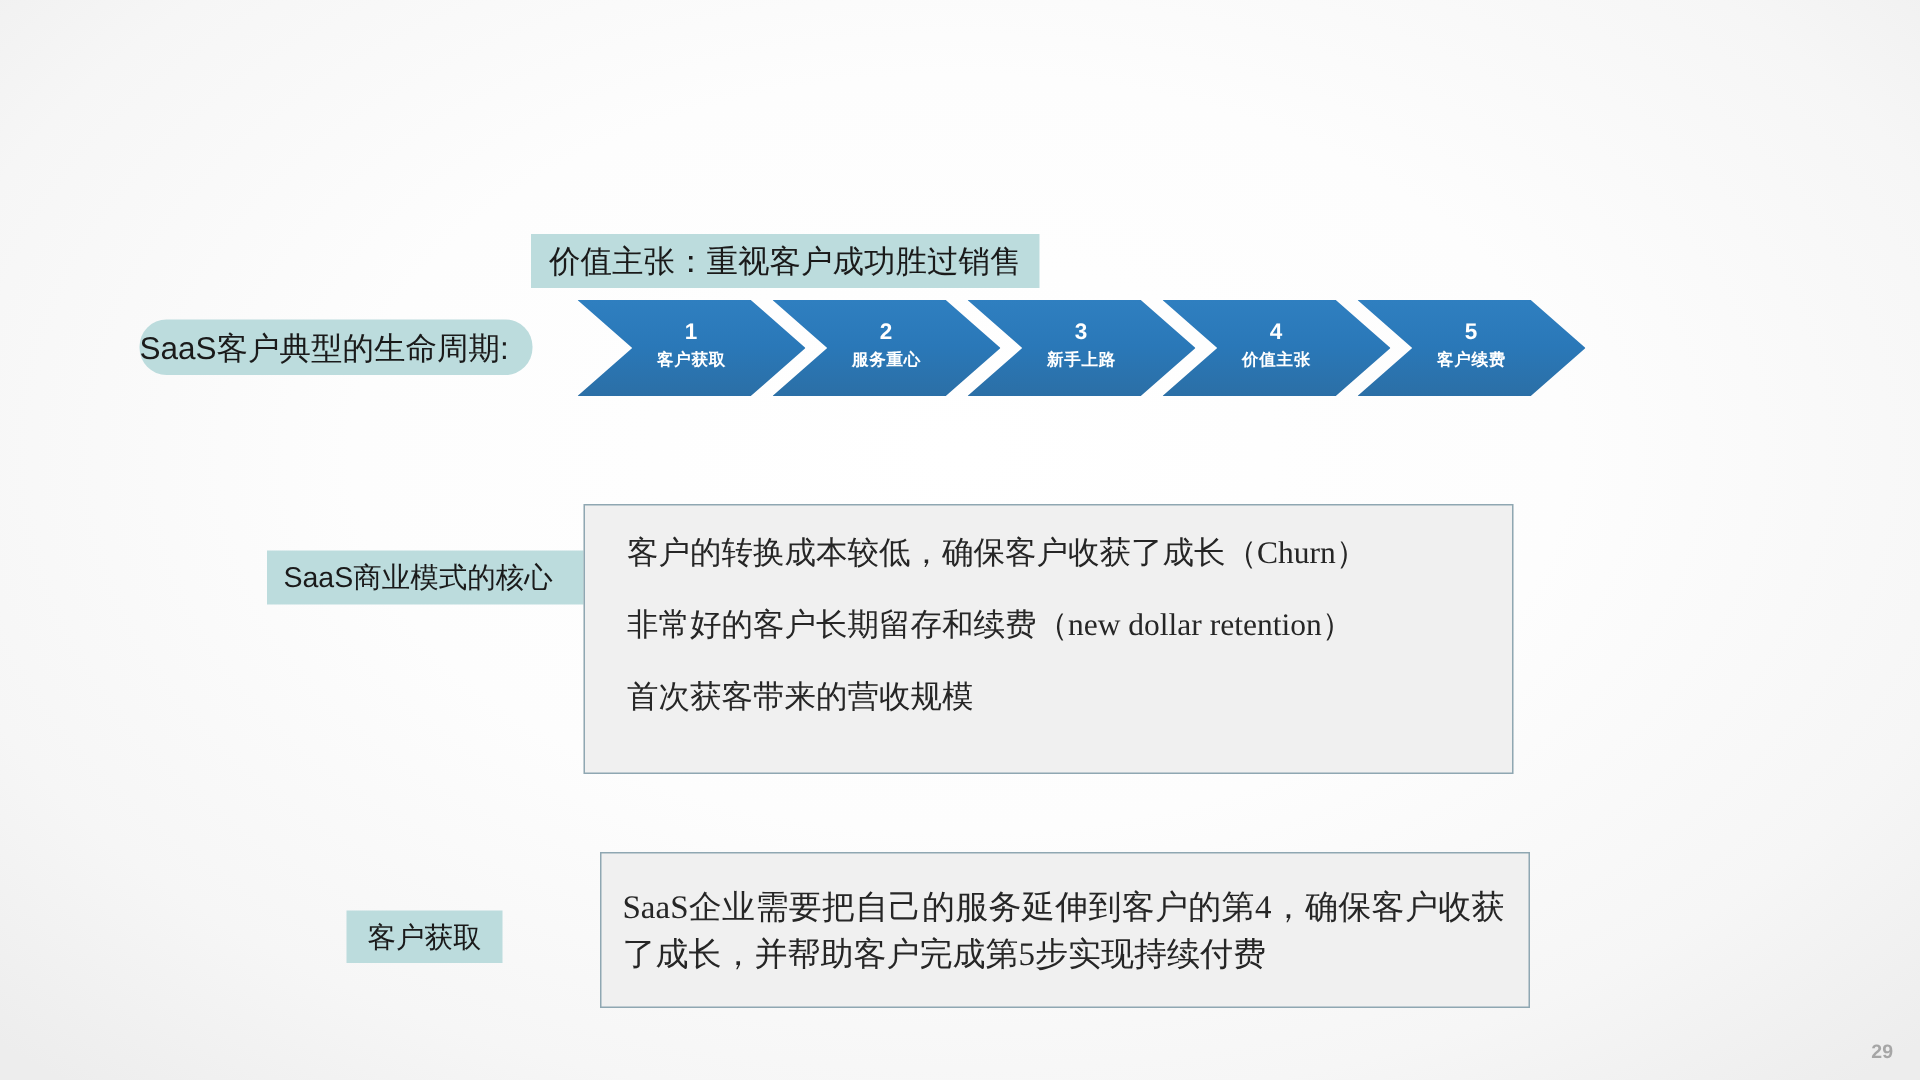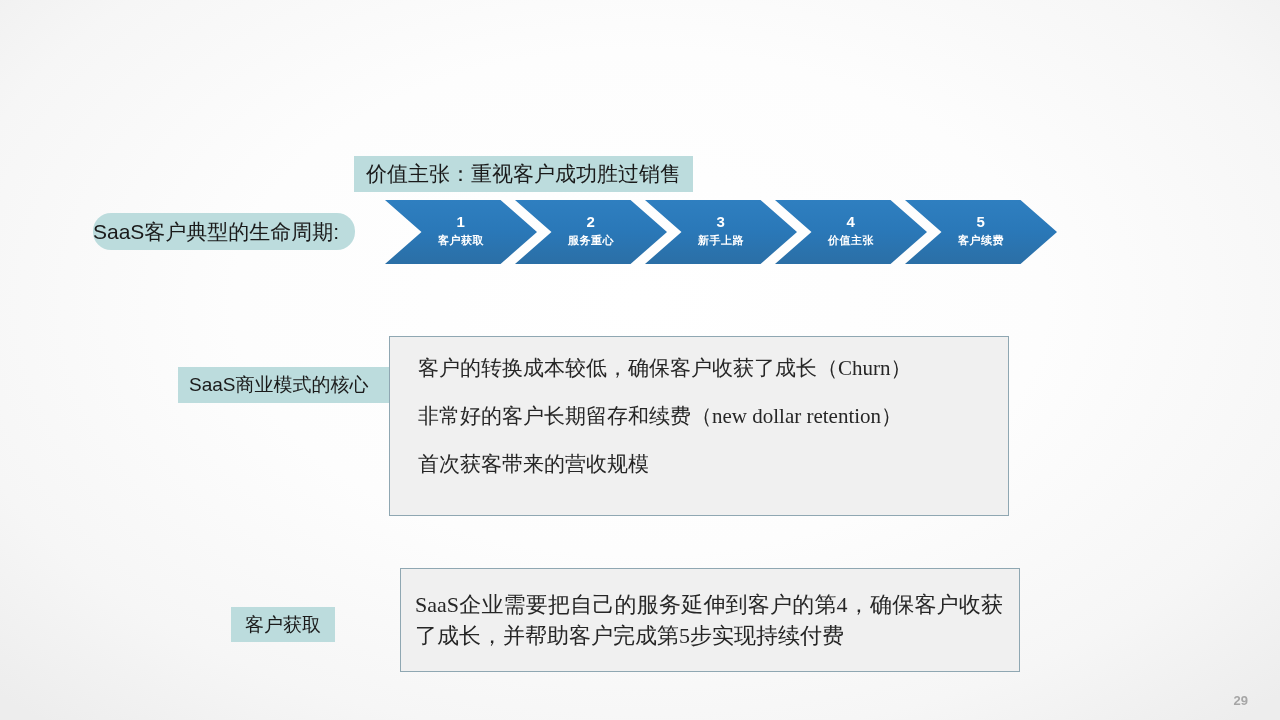--- a/index.html
+++ b/index.html
@@ -177,21 +177,21 @@
   }
   .box-service .para {
     font-size: 22px;
     line-height: 31px;
     text-align: justify;
   }
 
   
   .page-num {
     position: absolute;
-    right: 32px;
+    right: 18px;
     bottom: 12px;
     font-size: 13px;
     font-weight: bold;
     color: #a6a6a6;
     margin-top: 16px;
   }
 </style>
 </head>
 <body>
 

